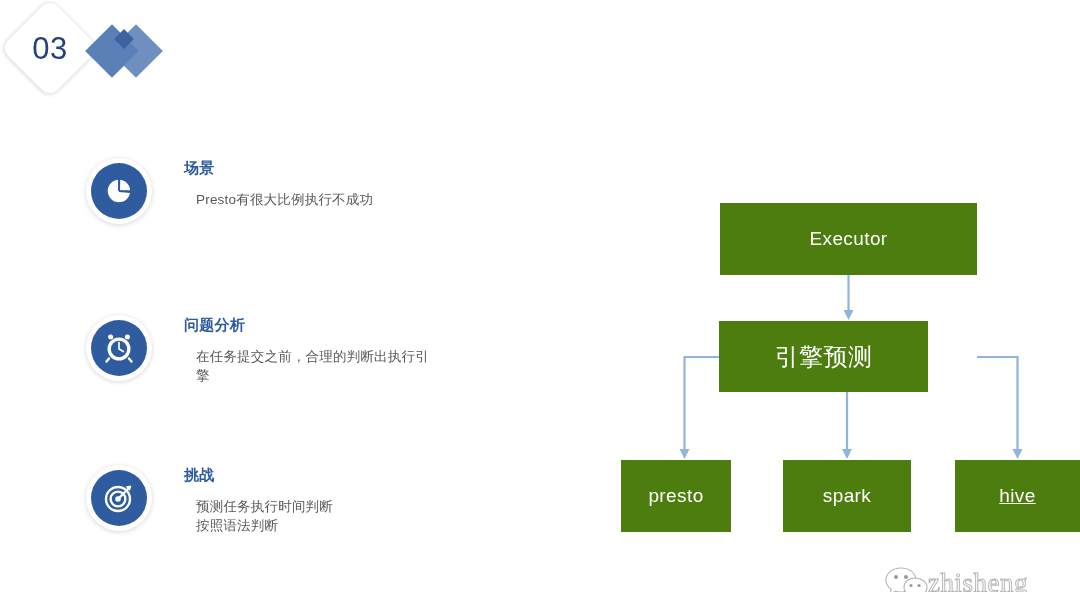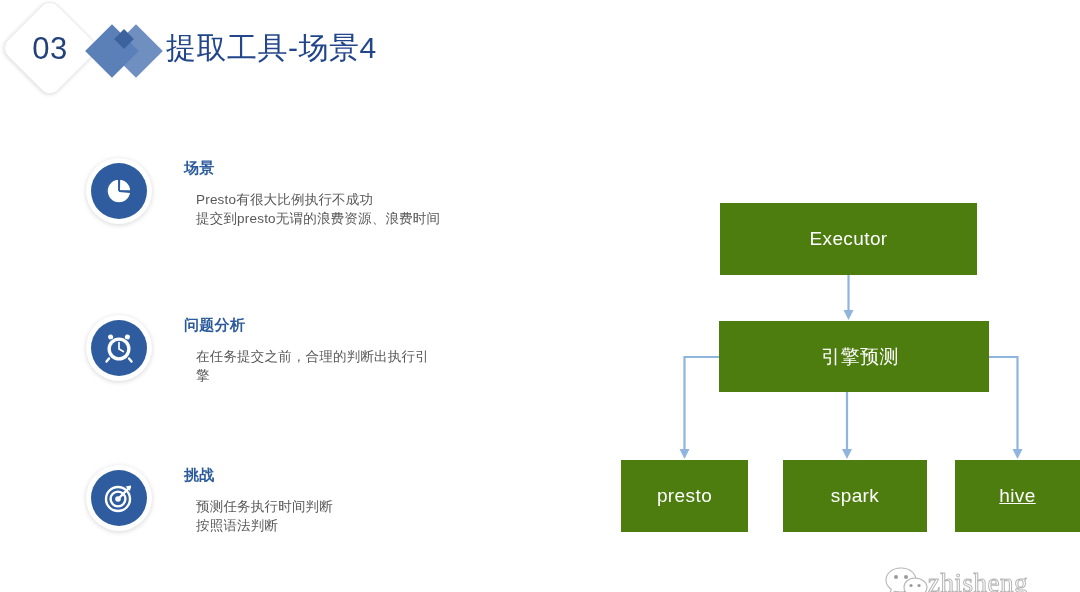--- a/index.html
+++ b/index.html
@@ -166,29 +166,28 @@
     display: flex;
     align-items: center;
     justify-content: center;
     font-size: 19px;
     letter-spacing: 0.4px;
   }
   #flow-box-executor {
     left: 120px; top: 53px; width: 257px; height: 72px;
   }
   #flow-box-predict {
-    left: 119px; top: 171px; width: 258px; height: 71px;
-    font-size: 19px;
-    padding-left: 12px;
+    left: 119px; top: 171px; width: 209px; height: 71px;
+    font-size: 24px;
   }
   #flow-box-presto {
-    left: 21px; top: 310px; width: 127px; height: 72px;
+    left: 21px; top: 310px; width: 110px; height: 72px;
   }
   #flow-box-spark {
-    left: 183px; top: 310px; width: 144px; height: 72px;
+    left: 183px; top: 310px; width: 128px; height: 72px;
   }
   #flow-box-hive {
     left: 355px; top: 310px; width: 125px; height: 72px; text-decoration: underline;
   }
   #flow-connectors {
     position: absolute;
     left: 0; top: 0;
     width: 480px; height: 442px;
   }
 
@@ -218,41 +217,39 @@
 <div id="slide-header">
 
   <div id="number-badge">
     <div id="number-badge-text">03</div>
   </div>
 
   <div class="diamond" id="diamond-left"></div>
   <div class="diamond" id="diamond-right"></div>
   <div id="diamond-overlap"></div>
 
-  <div id="page-title">提取工具-场景4</div>
 </div>
 
 <div id="feature-list">
 
   <div class="feature-item" style="top:158px;">
     <div class="feature-icon">
       <div class="feature-icon-inner">
         <svg width="32" height="32" viewBox="0 0 32 32" aria-hidden="true">
           <path d="M15 4 A12 12 0 1 0 27.6 17.4 L16 16 Z" fill="#ffffff"></path>
           <path d="M17.2 4.2 A12 12 0 0 1 27.6 15.2 L17 15.6 Z" fill="#ffffff"></path>
           <circle cx="16" cy="16" r="12" fill="none" stroke="#2e5c9e" stroke-width="1.6"></circle>
           <path d="M16 16 L16 4 M16 16 L27.6 17.0" stroke="#2e5c9e" stroke-width="1.8" fill="none"></path>
         </svg>
       </div>
     </div>
     <div class="feature-text">
       <div class="feature-heading">场景</div>
       <div class="feature-body">
         <span>Presto有很大比例执行不成功</span>
-        <span>提交到presto无谓的浪费资源、浪费时间</span>
       </div>
     </div>
   </div>
 
   <div class="feature-item" style="top:315px;">
     <div class="feature-icon">
       <div class="feature-icon-inner">
         <svg width="34" height="34" viewBox="0 0 34 34" aria-hidden="true">
           <path d="M7.5 8.5 C5 6.5 6 3.5 8.5 3.5 C11 3.5 12 6 10.5 8" fill="#ffffff"></path>
           <path d="M26.5 8.5 C29 6.5 28 3.5 25.5 3.5 C23 3.5 22 6 23.5 8" fill="#ffffff"></path>

